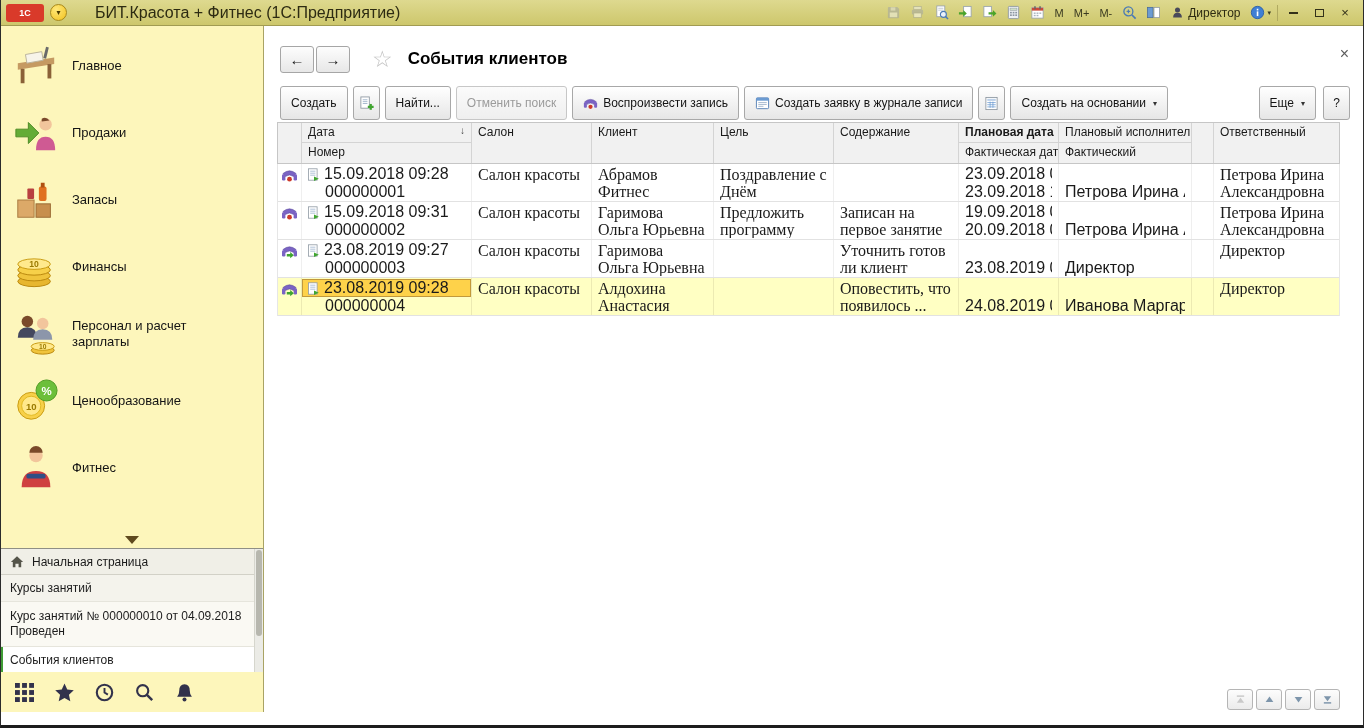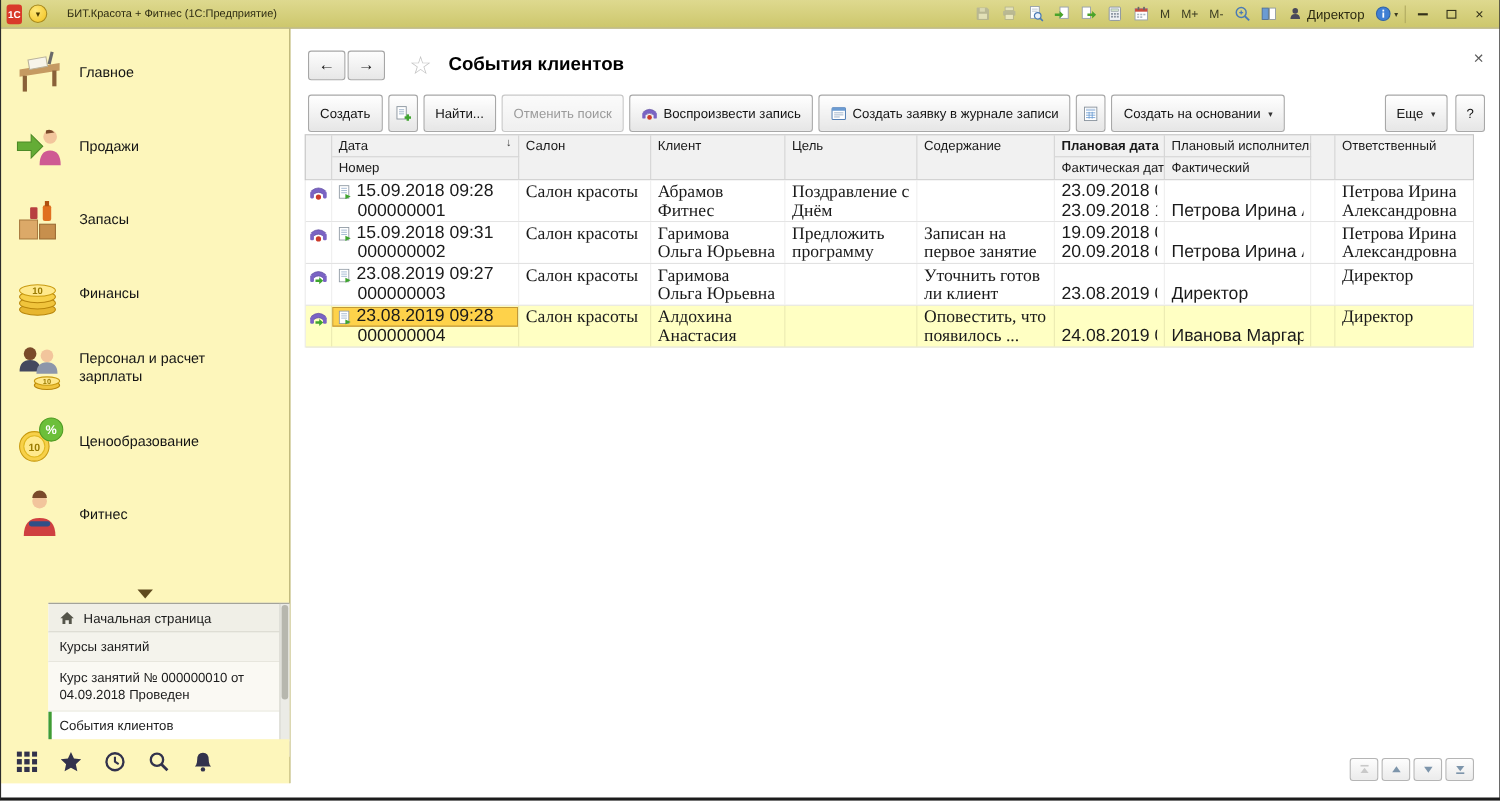--- a/index.html
+++ b/index.html
@@ -5,23 +5,23 @@
   * { margin:0; padding:0; box-sizing:border-box; }
   html,body { width:1364px; height:728px; }
   body { font-family:"Liberation Sans",sans-serif; font-size:12px; color:#1a1a1a; background:#fff; position:relative; overflow:hidden; }
   button { font-family:inherit; }
 
   
   .frame { position:absolute; inset:0; pointer-events:none; border-left:1px solid #2b2b2b; border-right:1px solid #2b2b2b; border-bottom:3px solid #1c1c1c; z-index:50; }
 
   
   .titlebar { position:absolute; top:0; left:0; right:0; height:26px; background:linear-gradient(#ded98f,#cdc76c); border-bottom:1px solid #a19b52; display:flex; align-items:center; padding:0 8px 0 6px; gap:6px; z-index:40; }
-  .logo1c { width:14px; height:18px; border-radius:3px; background:#d93a2a; color:#fff; font-weight:bold; font-size:9px; display:flex; align-items:center; justify-content:center; flex:none; }
+  .logo1c { width:38px; height:18px; border-radius:3px; background:#d93a2a; color:#fff; font-weight:bold; font-size:9px; display:flex; align-items:center; justify-content:center; flex:none; }
   .menucirc { width:17px; height:17px; border-radius:50%; background:radial-gradient(circle at 35% 30%, #ffe878, #f2c21f); border:1px solid #a8891c; display:flex; align-items:center; justify-content:center; font-size:8px; color:#4a3b00; padding:0; cursor:pointer; }
-  .tbtitle { font-size:10px; color:#2d2b12; margin-left:12px; white-space:nowrap; }
+  .tbtitle { font-size:16px; color:#2d2b12; margin-left:22px; white-space:nowrap; }
   .tbspacer { flex:1; }
   .tbicons { display:flex; align-items:center; gap:4px; }
   .tbi { width:20px; height:20px; border:none; background:transparent; display:flex; align-items:center; justify-content:center; padding:0; cursor:pointer; }
   .tbi svg { width:15px; height:15px; }
   .tbi.dis { opacity:.5; filter:grayscale(60%); }
   .mem { border:none; background:transparent; font-size:11px; color:#3a3a20; padding:0 3px; height:20px; cursor:pointer; }
   .userchip { display:flex; align-items:center; gap:4px; border:none; background:transparent; font-size:12px; color:#2d2b12; padding:0 4px; cursor:pointer; }
   .tbsep { width:1px; height:16px; background:#b0aa60; }
   .infobtn { display:flex; align-items:center; gap:2px; border:none; background:transparent; padding:0 2px; cursor:pointer; font-size:7px; color:#3a3a20; }
   .winbtn { width:22px; height:20px; border:none; background:transparent; display:flex; align-items:center; justify-content:center; cursor:pointer; color:#33311a; font-size:13px; padding:0; }
@@ -30,21 +30,21 @@
 
   
   .sidebar { position:absolute; top:26px; left:0; width:264px; bottom:16px; background:#fdf6bb; border-right:1px solid #a9a364; z-index:30; }
   .smenu { padding-top:6px; }
   .mitem { height:67px; display:flex; align-items:center; gap:13px; padding:0 8px 0 13px; cursor:pointer; }
   .mitem svg { width:46px; height:46px; flex:none; }
   .mlabel { font-size:13px; line-height:16px; color:#141414; max-width:160px; }
   .morearrow { position:absolute; top:506px; left:0; right:0; height:16px; display:flex; align-items:center; justify-content:center; background:transparent; border:none; cursor:pointer; }
   .morearrow i { width:0; height:0; border-left:7px solid transparent; border-right:7px solid transparent; border-top:8px solid #5f4a1e; display:block; }
 
-  .sbottom { position:absolute; top:522px; left:0; right:0; height:140px; background:#fff; border-top:1px solid #8f8f85;margin-left:44px; }
+  .sbottom { position:absolute; top:522px; left:0; right:0; height:140px; background:#fff; border-top:1px solid #8f8f85; }
   .homerow { height:26px; background:#f0efe7; border-bottom:1px solid #d2d1c7; display:flex; align-items:center; gap:8px; padding:0 12px 0 10px; font-size:12px; cursor:pointer; }
   .homerow svg { width:14px; height:14px; flex:none; }
   .hist { font-size:12px; color:#1c1c1c; }
   .hitem { padding:0 14px 0 10px; display:flex; align-items:center; cursor:pointer; border-bottom:1px solid #e6e5dc; }
   .h1 { height:27px; background:#f4f3ec; }
   .h2 { height:45px; background:#faf9f3; line-height:15px; }
   .h3 { height:27px; background:#fff; border-left:3px solid #3f9c35; padding-left:7px; }
   .sbtrack { position:absolute; top:0; right:0; bottom:0; width:9px; background:#ebebe6; border-left:1px solid #d6d6cd; cursor:pointer; }
   .sbthumb { position:absolute; top:1px; right:1px; width:6px; height:86px; background:#b7b7ae; border-radius:3px; cursor:grab; }
 

